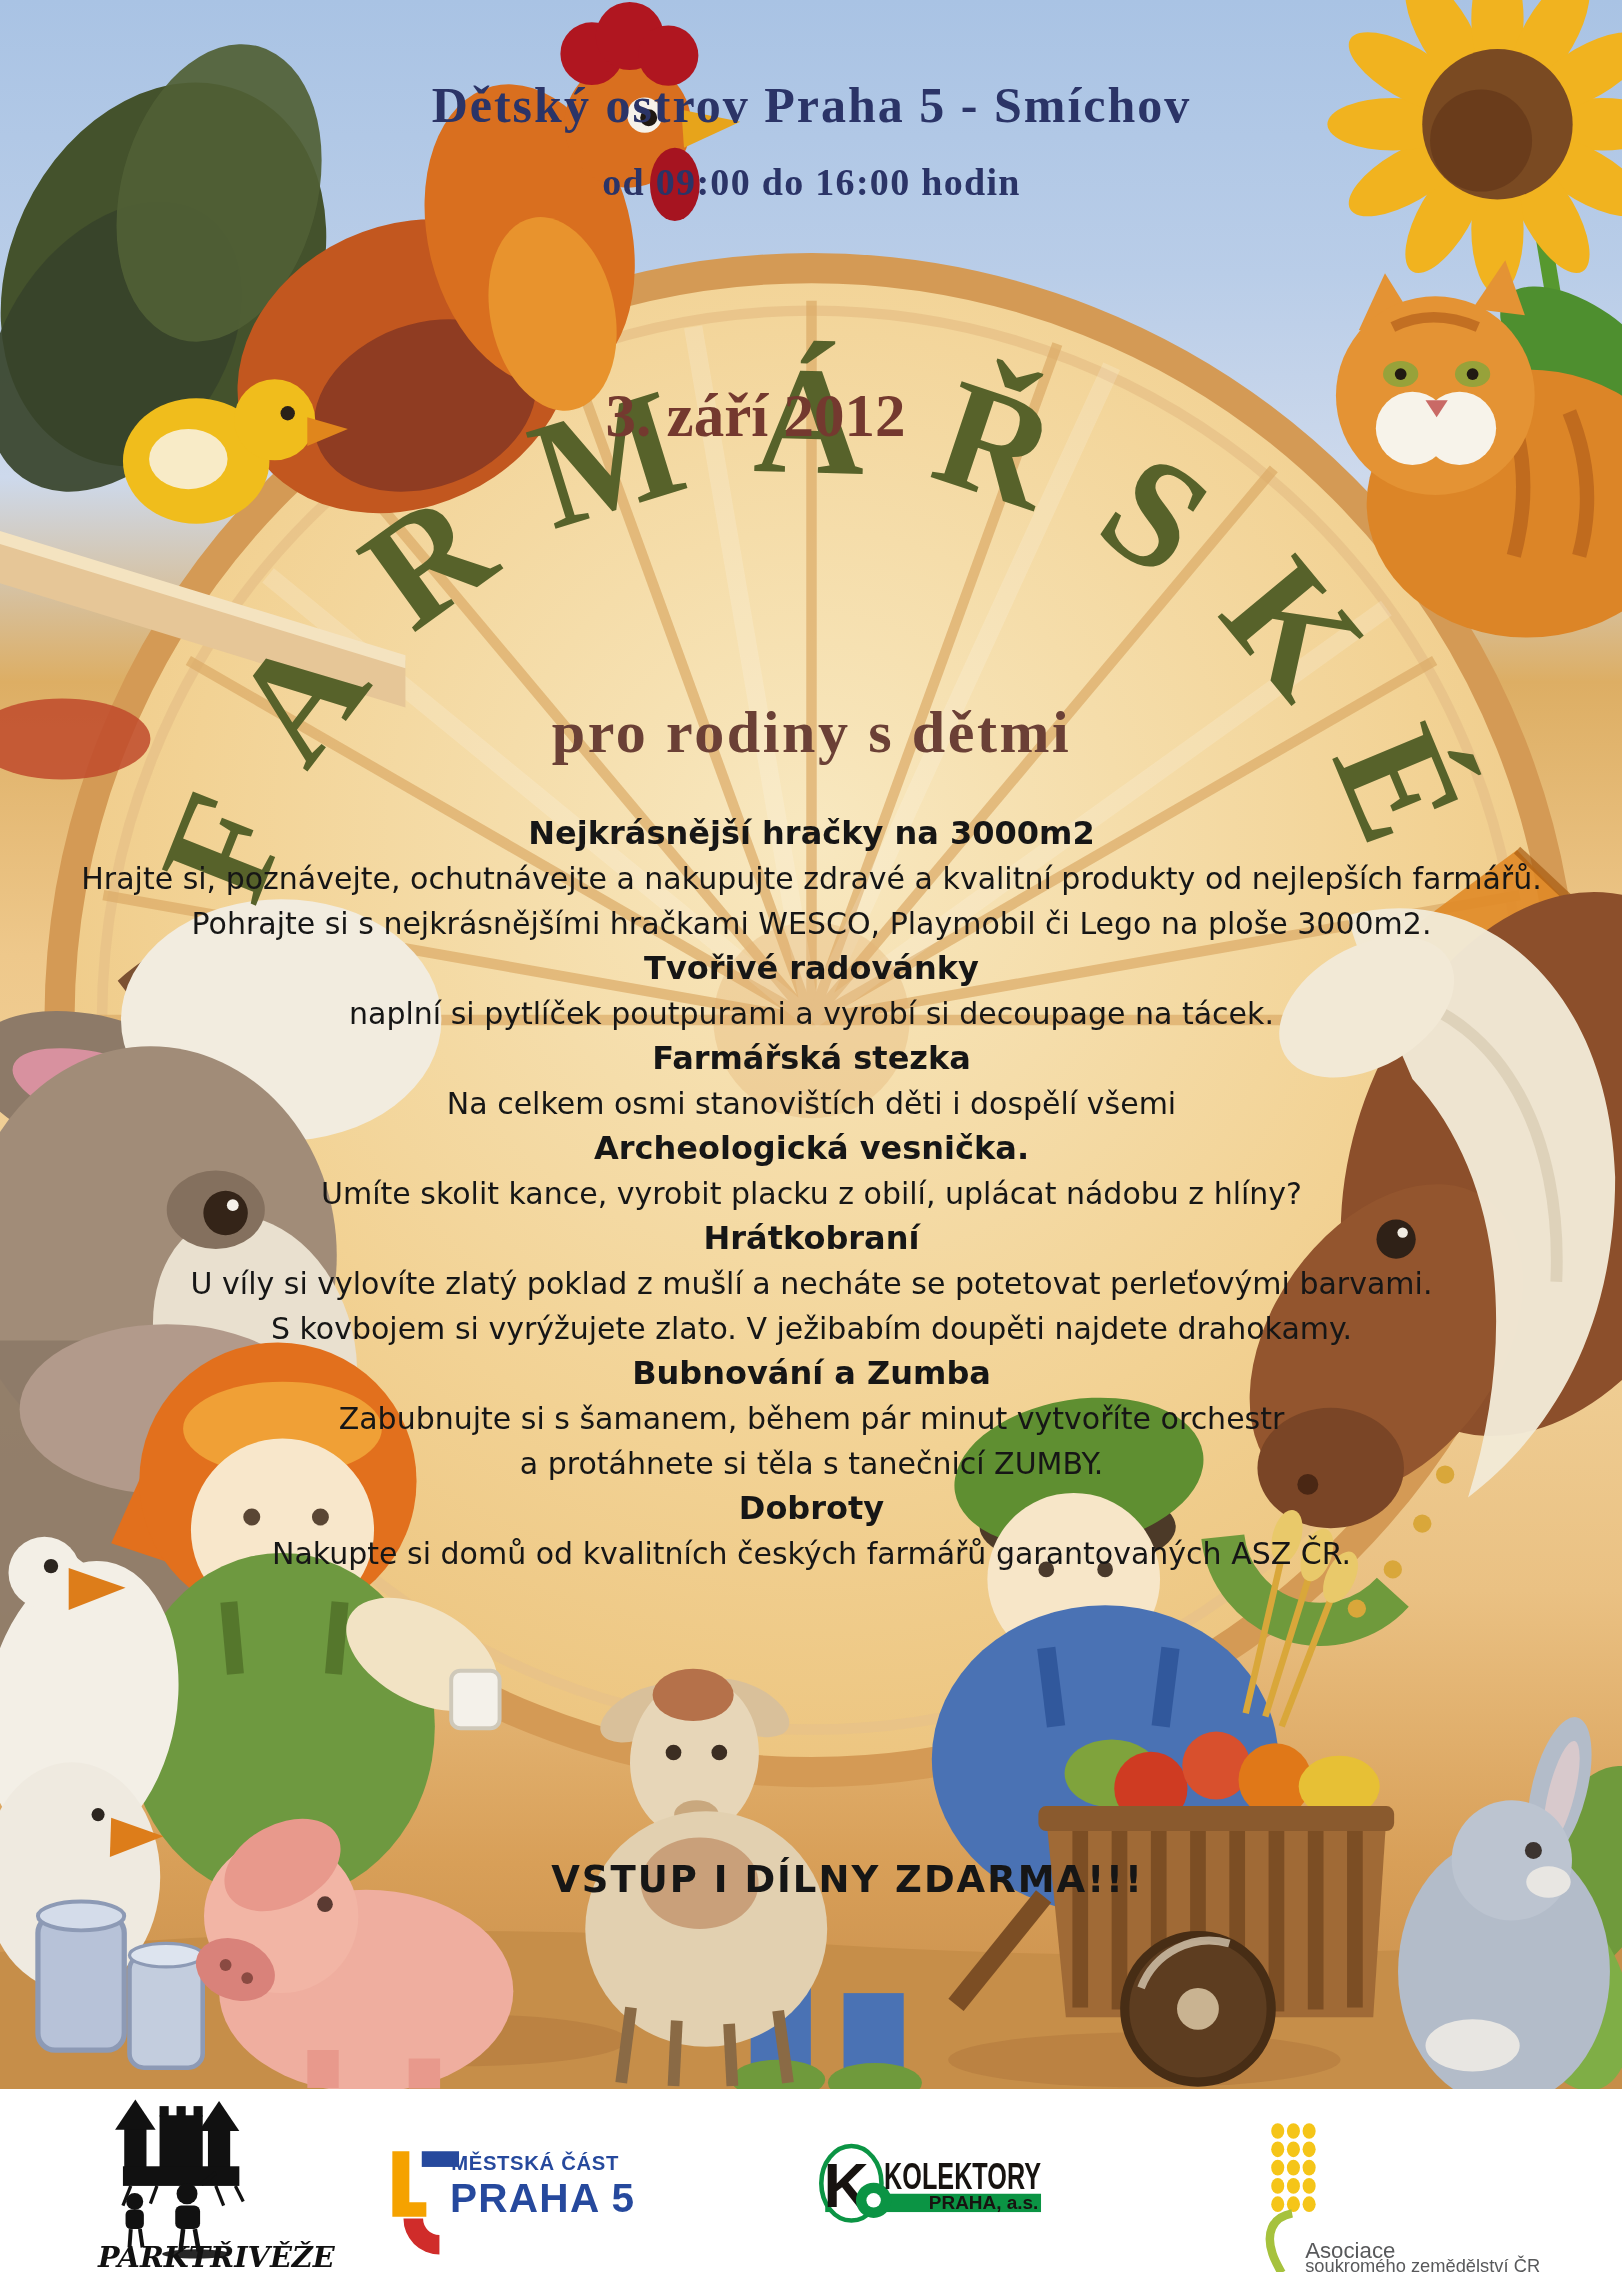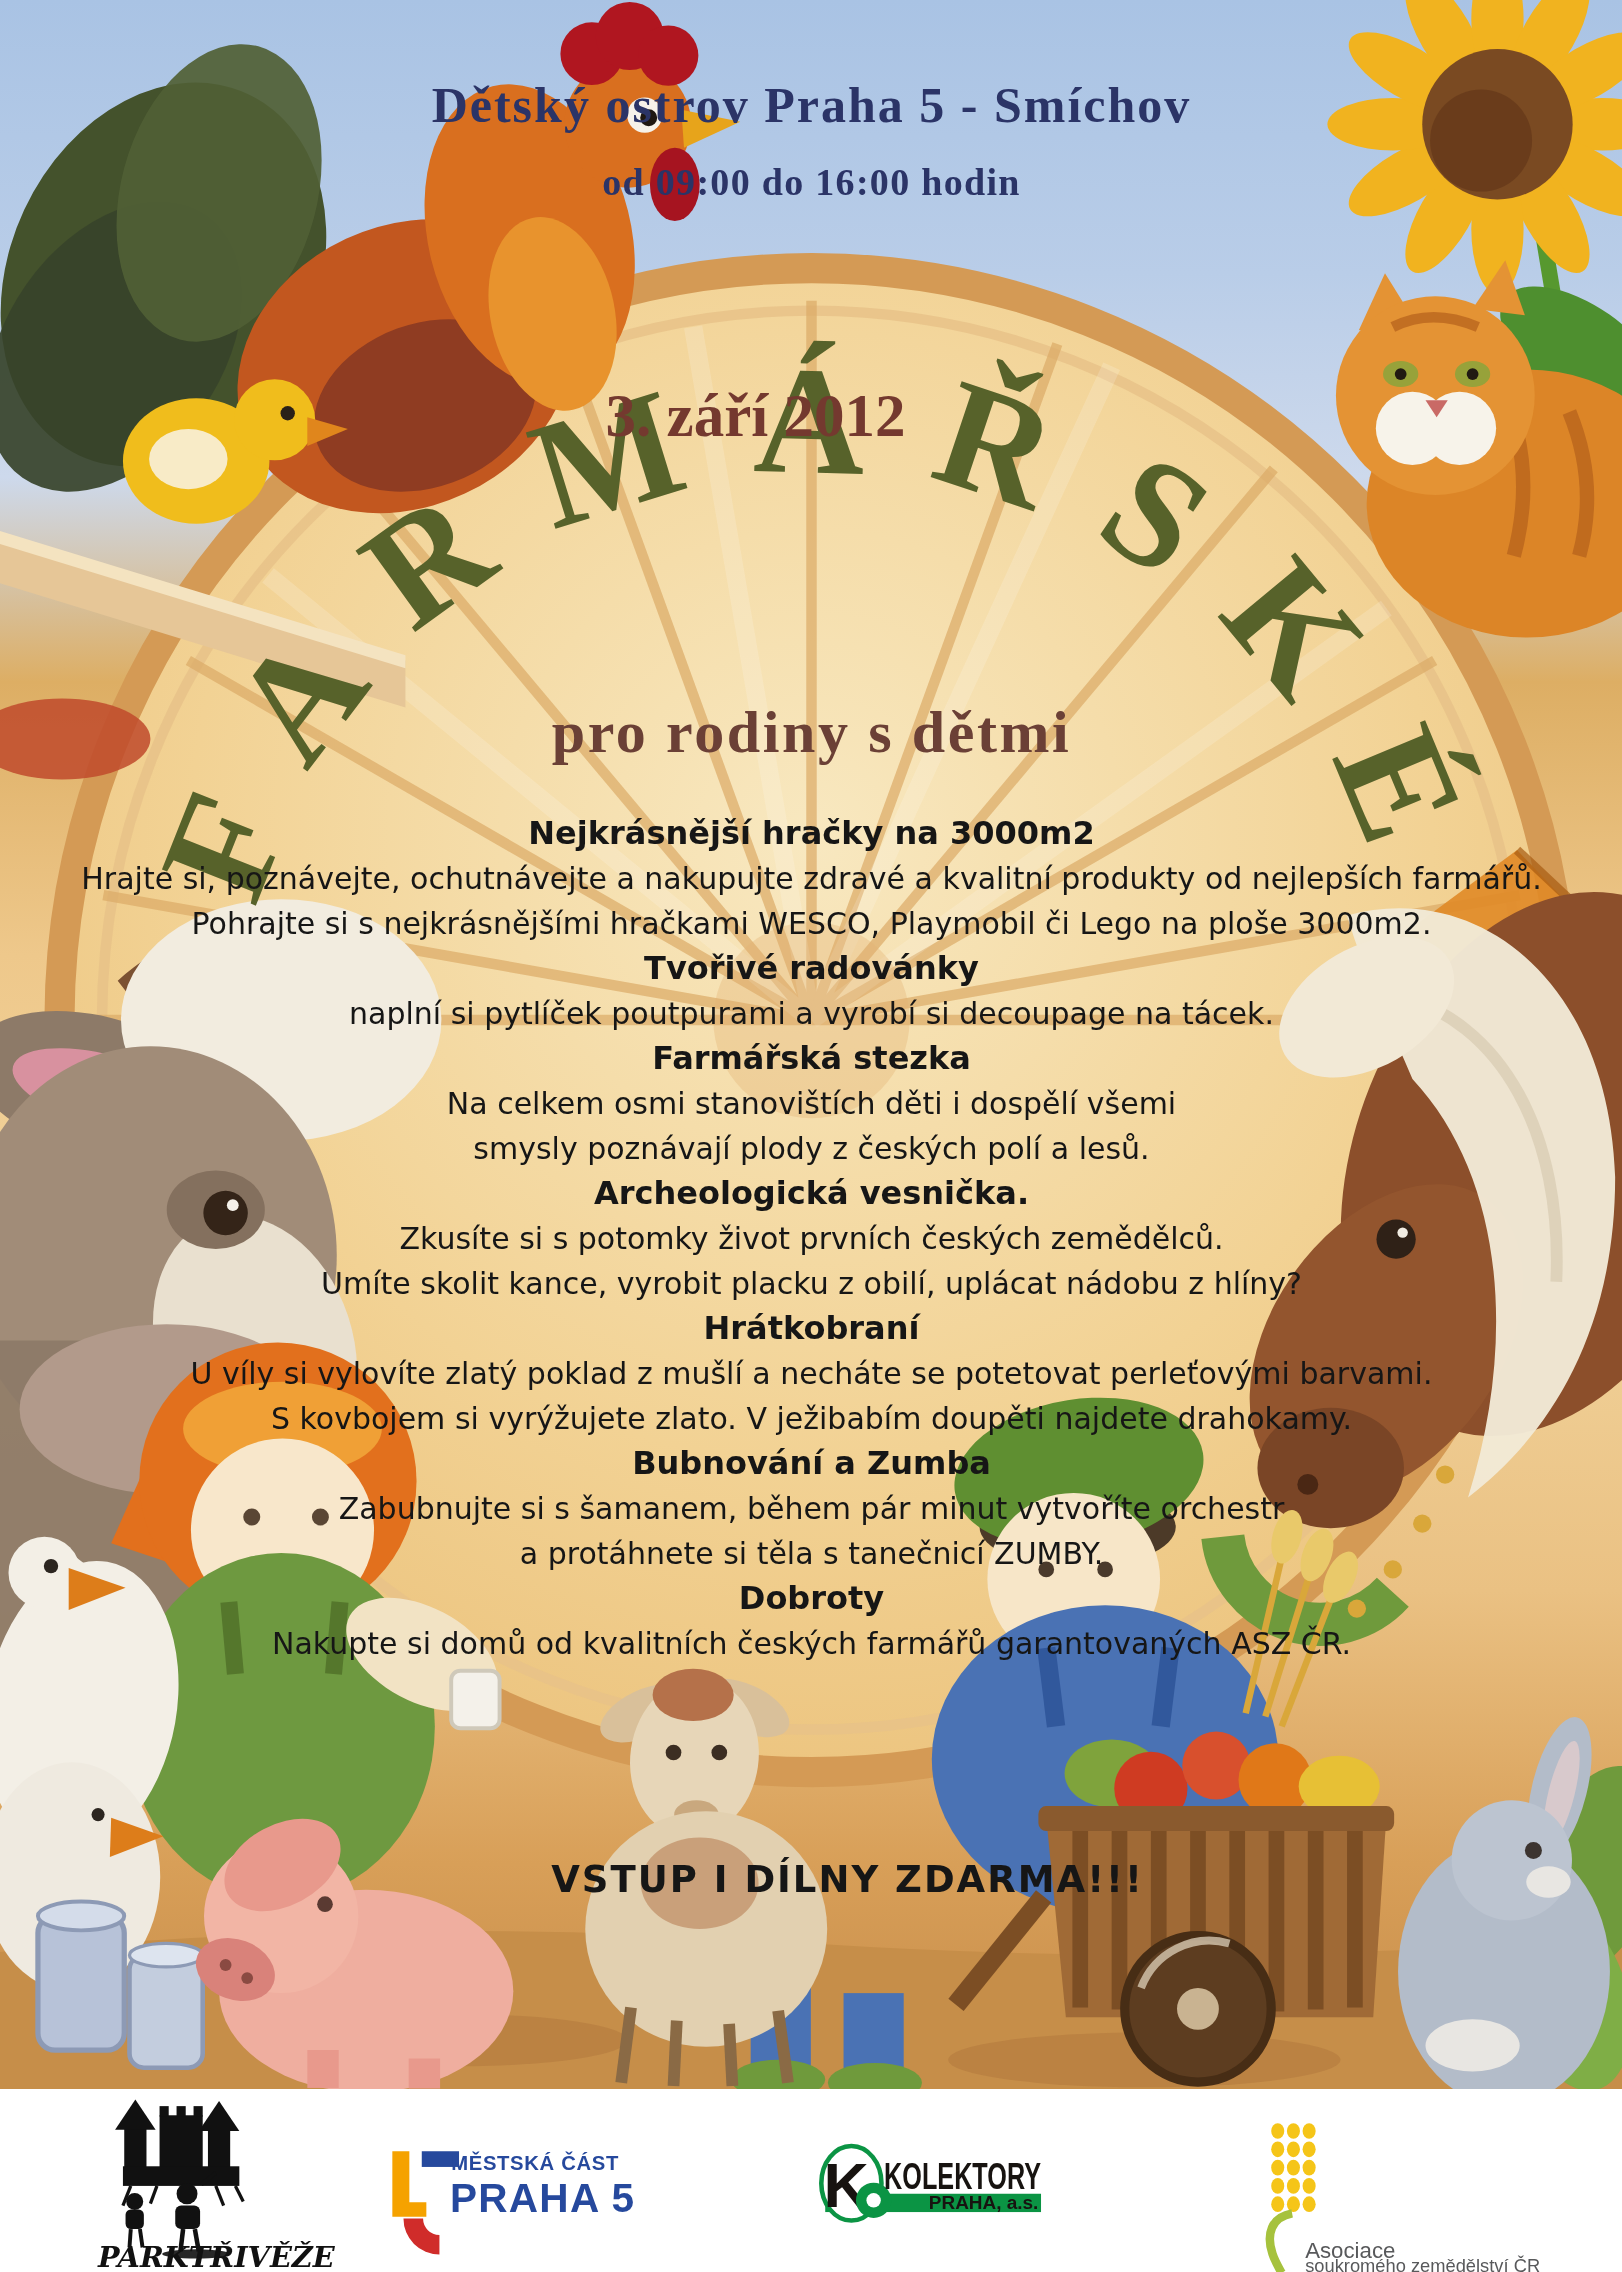--- a/index.html
+++ b/index.html
@@ -315,23 +315,21 @@
   <div class="txt subtitle">pro rodiny s dětmi</div>
 
   <div class="program">
     <div class="line h">Nejkrásnější hračky na 3000m2</div>
     <div class="line">Hrajte si, poznávejte, ochutnávejte a nakupujte zdravé a kvalitní produkty od nejlepších farmářů.</div>
     <div class="line">Pohrajte si s nejkrásnějšími hračkami WESCO, Playmobil či Lego na ploše 3000m2.</div>
     <div class="line h">Tvořivé radovánky</div>
     <div class="line">naplní si pytlíček poutpurami a vyrobí si decoupage na tácek.</div>
     <div class="line h">Farmářská stezka</div>
     <div class="line">Na celkem osmi stanovištích děti i dospělí všemi</div>
-    <div class="line">smysly poznávají plody z českých polí a lesů.</div>
     <div class="line h">Archeologická vesnička.</div>
-    <div class="line">Zkusíte si s potomky život prvních českých zemědělců.</div>
     <div class="line">Umíte skolit kance, vyrobit placku z obilí, uplácat nádobu z hlíny?</div>
     <div class="line h">Hrátkobraní</div>
     <div class="line">U víly si vylovíte zlatý poklad z mušlí a necháte se potetovat perleťovými barvami.</div>
     <div class="line">S kovbojem si vyrýžujete zlato. V ježibabím doupěti najdete drahokamy.</div>
     <div class="line h">Bubnování a Zumba</div>
     <div class="line">Zabubnujte si s šamanem, během pár minut vytvoříte orchestr</div>
     <div class="line">a protáhnete si těla s tanečnicí ZUMBY.</div>
     <div class="line h">Dobroty</div>
     <div class="line">Nakupte si domů od  kvalitních českých farmářů garantovaných ASZ ČR.</div>
   </div>

